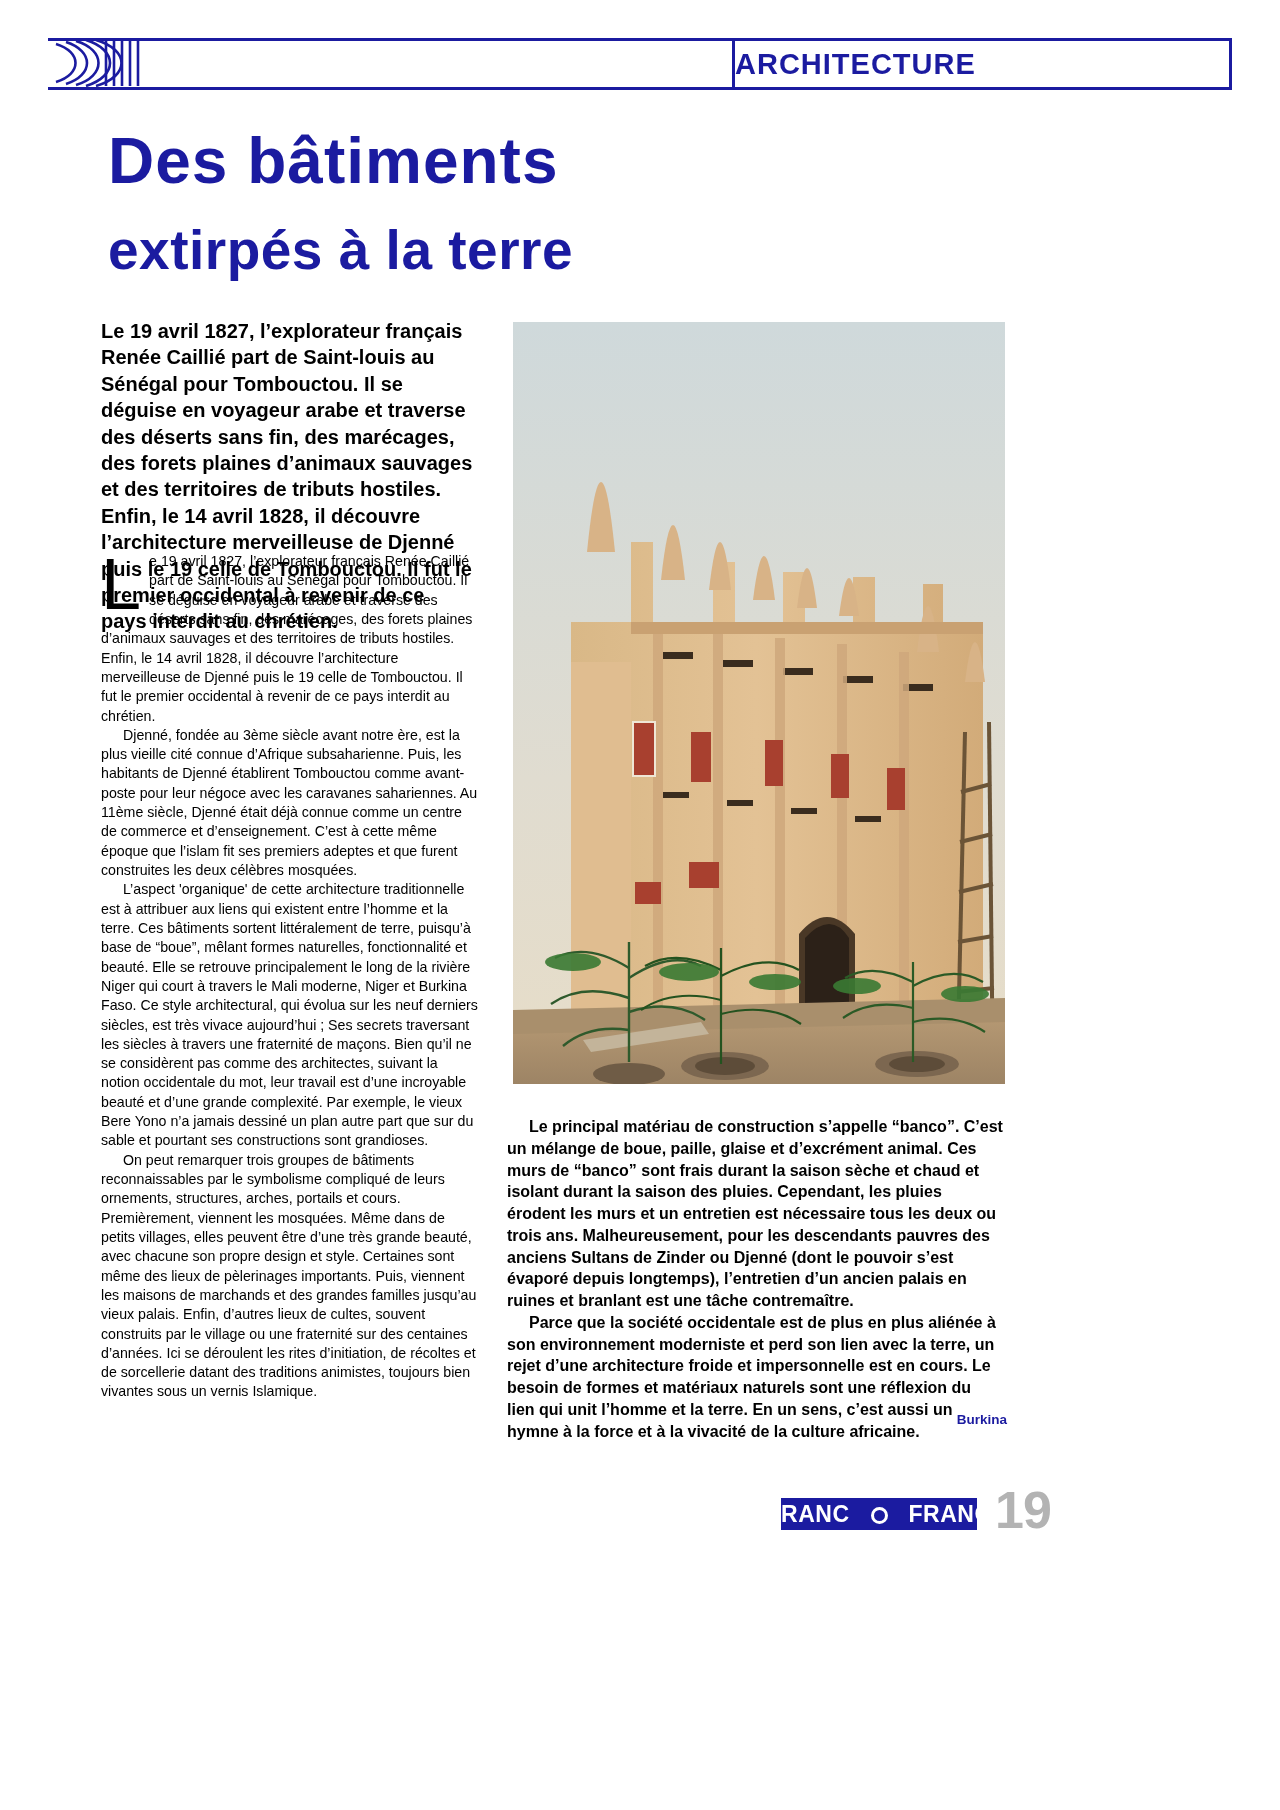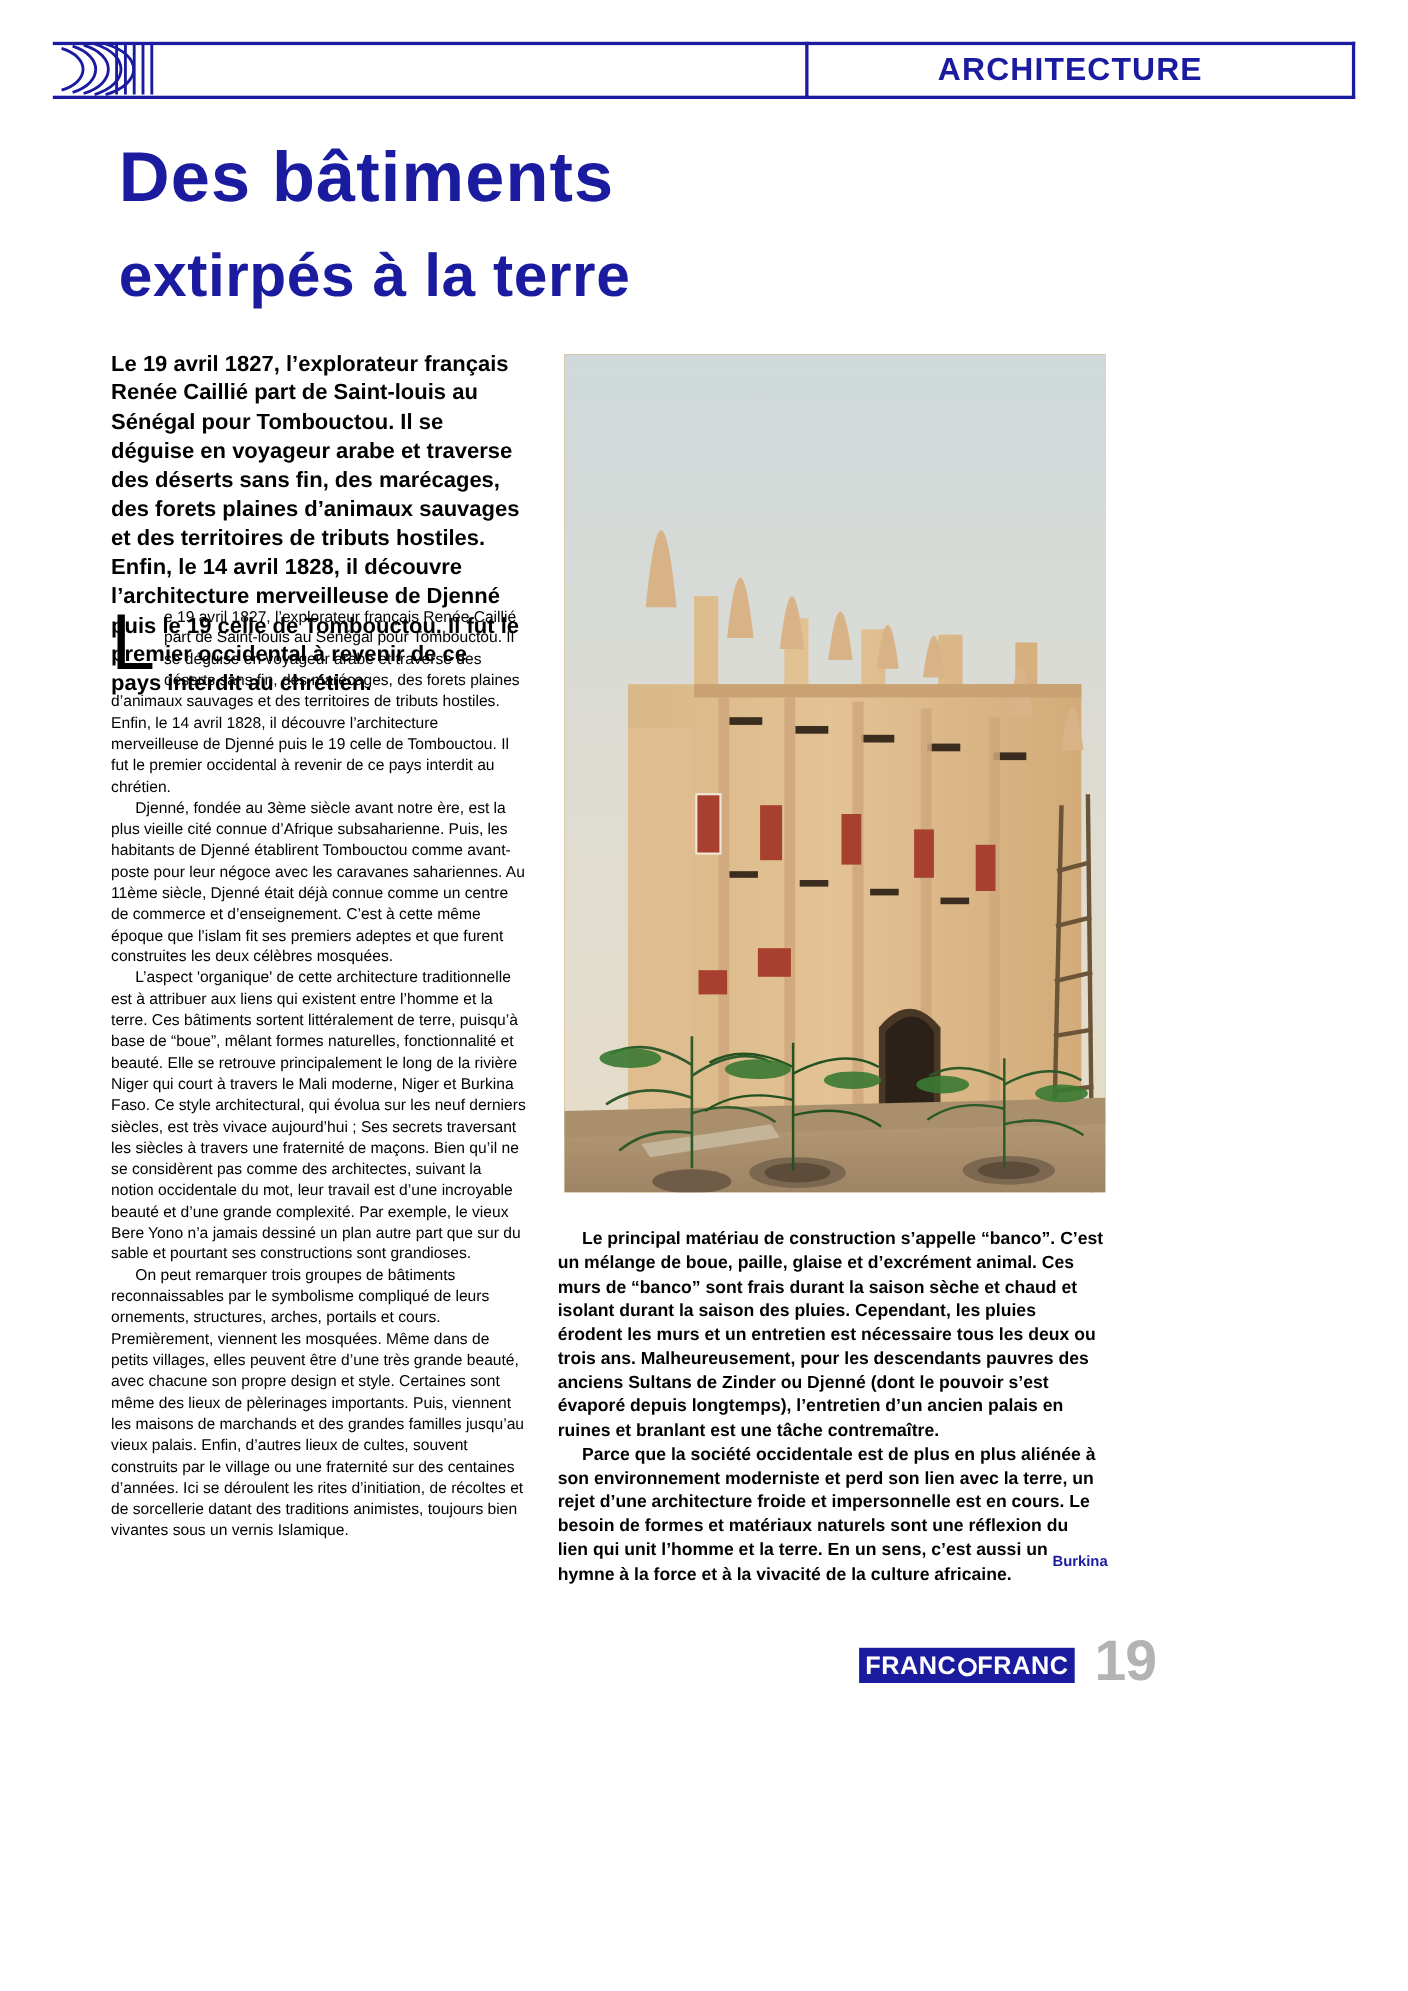--- a/index.html
+++ b/index.html
@@ -45,21 +45,21 @@
     position: absolute;
     right: 0;
     top: 0;
     width: 500px;
     height: 52px;
     border-left: 3px solid #1b1ba0;
     border-right: 3px solid #1b1ba0;
     box-sizing: border-box;
     display: flex;
     align-items: center;
-    justify-content: center;
+    justify-content: flex-start;
     padding-right: 18px;
   }
   .cat-box span {
     font-size: 29px;
     font-weight: bold;
     letter-spacing: 1px;
     color: #1b1ba0;
   }
 
   
@@ -167,20 +167,21 @@
     align-items: center;
     justify-content: center;
   }
   .logo-text {
     font-size: 23px;
     font-weight: bold;
     color: #ffffff;
     letter-spacing: 0.5px;
     display: flex;
     align-items: center;
+    gap: 20px;
   }
   .logo-o {
     display: inline-block;
     width: 17px;
     height: 17px;
     border: 3px solid #ffffff;
     border-radius: 50%;
     margin: 0 1px;
     box-sizing: border-box;
     position: relative;

